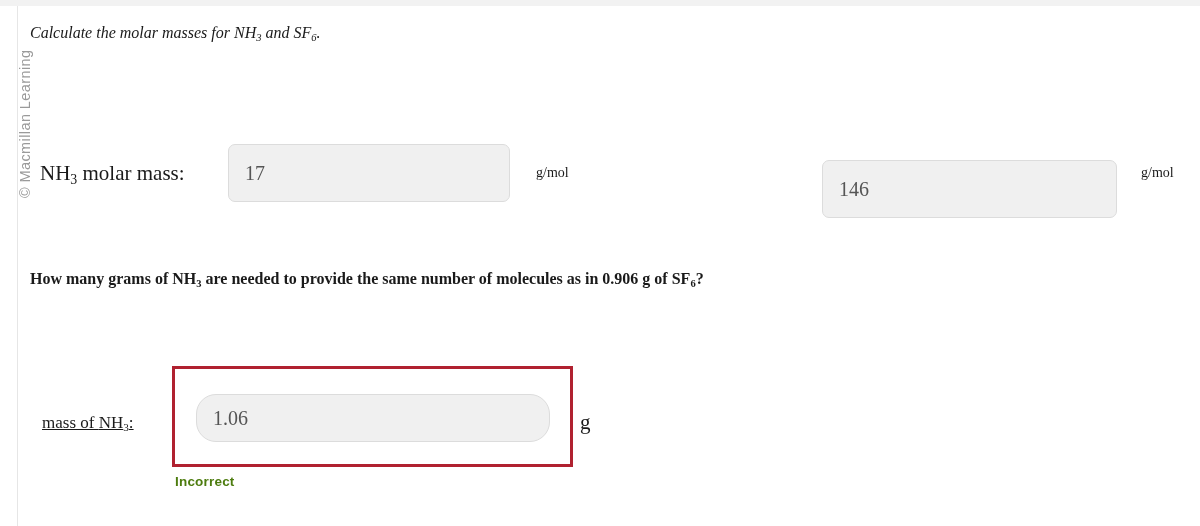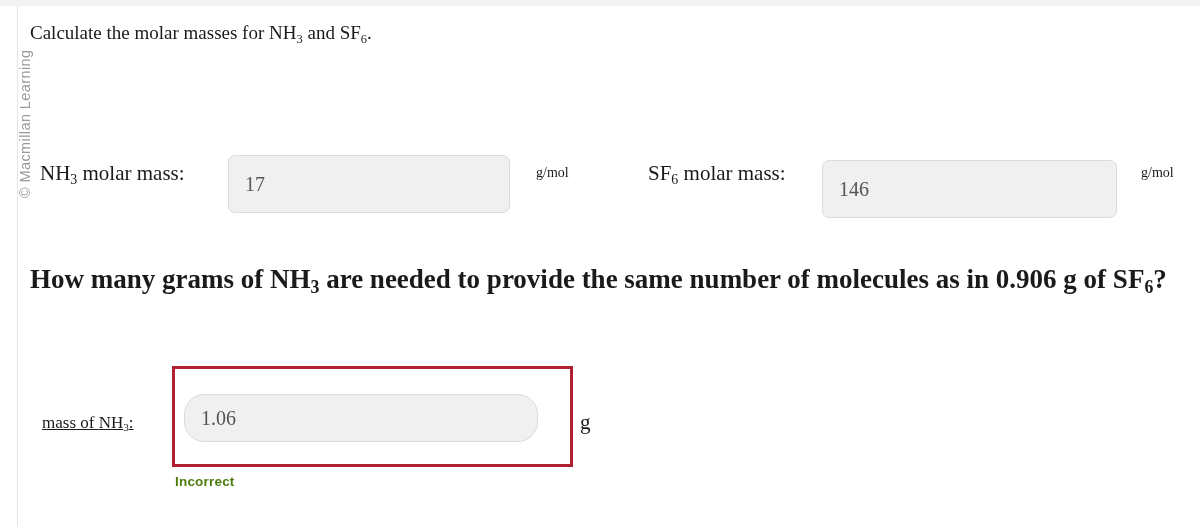--- a/index.html
+++ b/index.html
@@ -50,23 +50,24 @@
     letter-spacing: 0.4px;
     color: #9a9a9a;
     white-space: nowrap;
     user-select: none;
   }
 
   .prompt-title {
     position: absolute;
     left: 30px;
     top: 18px;
-    font-size: 19px;
+    font-size: 16px;
     line-height: 30px;
     white-space: nowrap;
+    font-style: italic;
   }
 
   
   .molar-row {
     position: absolute;
     left: 0;
     top: 140px;
     width: 1200px;
     height: 66px;
   }
@@ -99,29 +100,29 @@
     border-radius: 7px;
     font-family: "Liberation Serif", serif;
     font-size: 20px;
     color: #555555;
     padding: 0 0 0 16px;
     line-height: 58px;
     outline: none;
   }
   .answer-box::placeholder { color: #9b9b9b; }
 
-  .box-nh3 { left: 228px;  top: 4px;  width: 282px; height: 58px; margin-top: 11px; }
+  .box-nh3 { left: 228px;  top: 4px;  width: 282px; height: 58px; }
   .box-sf6 { left: 822px;  top: 20px;  width: 295px; height: 58px; }
 
   
   .question-text {
     position: absolute;
     left: 30px;
     top: 264px;
-    font-size: 27px;
+    font-size: 16px;
     line-height: 30px;
     font-weight: bold;
     white-space: nowrap;
     text-align: right;
   }
 
   
   .mass-row {
     position: absolute;
     left: 0;
@@ -145,21 +146,21 @@
     left: 172px;
     top: 0px;
     width: 401px;
     height: 101px;
     box-sizing: border-box;
     border: 3px solid #b02130;
     background: #ffffff;
   }
 
   .box-mass {
-    left: 184px;
+    left: 196px;
     top: 28px;
     width: 354px;
     height: 48px;
     line-height: 46px;
     border-radius: 20px;
   }
 
   .unit-g {
     position: absolute;
     left: 580px;
@@ -201,23 +202,20 @@
 <div class="molar-row">
 
   <div class="field-label label-nh3">
     <span>NH</span><sub>3</sub><span> molar mass:</span>
   </div>
 
   <input class="answer-box box-nh3" type="text" value="17" style="">
 
   <div class="unit-label unit-1">g/mol</div>
 
-  <div class="field-label label-sf6">
-    <span>SF</span><sub>6</sub><span> molar mass:</span>
-  </div>
 
   <input class="answer-box box-sf6" type="text" value="146" style="">
 
   <div class="unit-label unit-2">g/mol</div>
 </div>
 
 <div class="question-text">
   <span>How many grams of </span><span><span>NH</span><sub>3</sub></span><span> are needed to provide the same number of molecules as in 0.906 g of </span><span><span>SF</span><sub>6</sub></span><span>?</span>
 </div>
 

